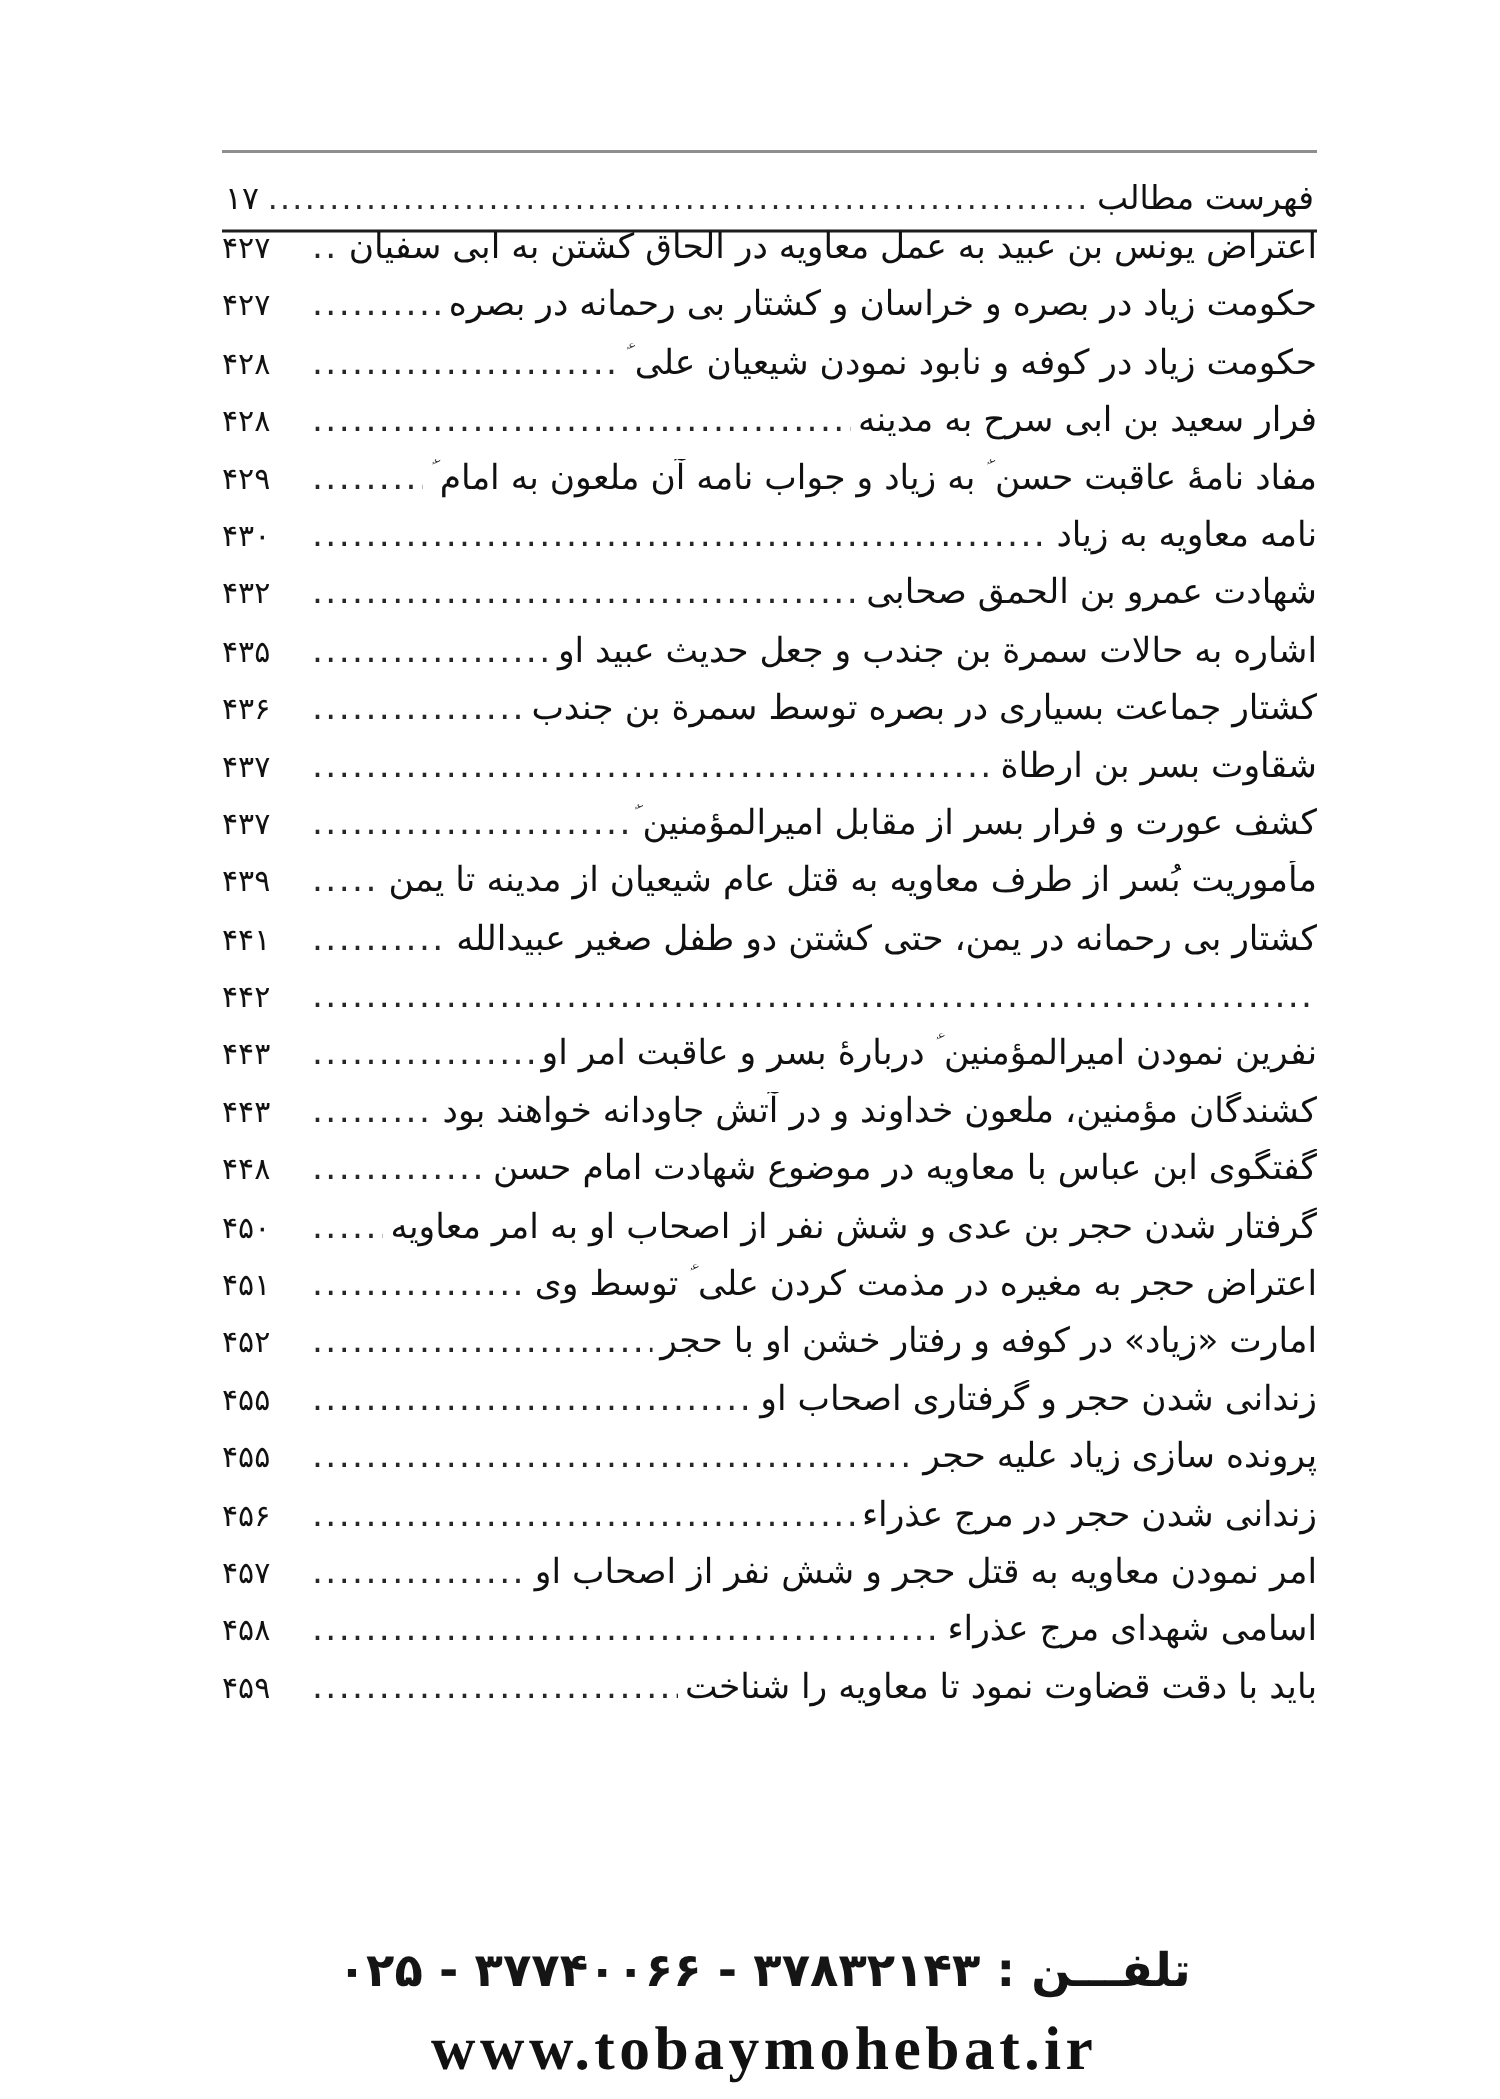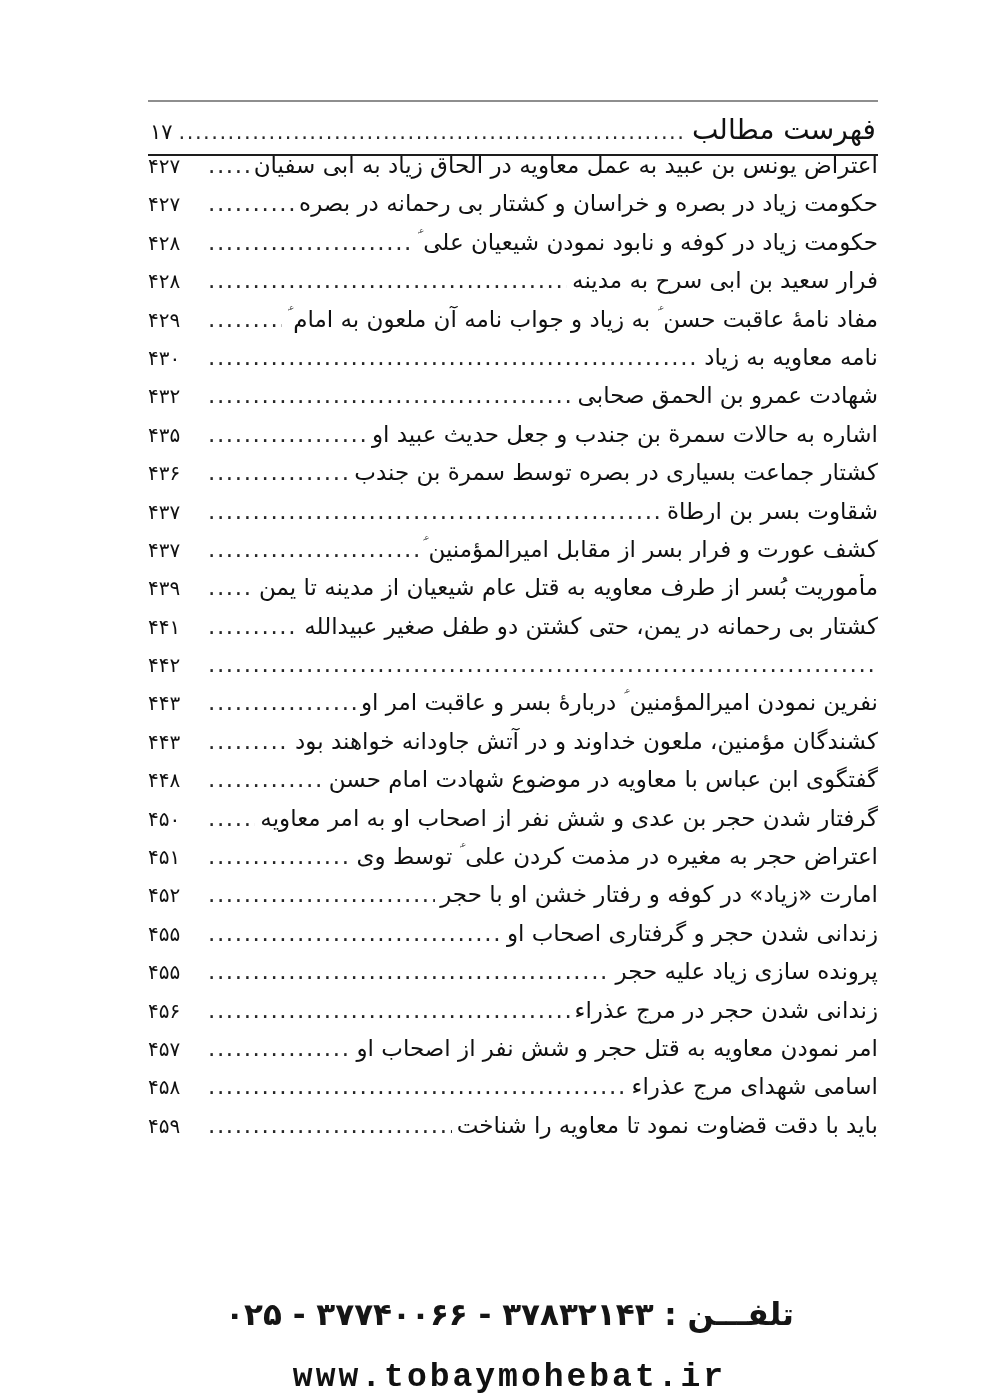--- a/index.html
+++ b/index.html
@@ -41,21 +41,21 @@
     width: 100%;
   }
   .header-row {
     display: flex;
     flex-direction: row;
     align-items: baseline;
     padding: 6px 2px 8px 2px;
     direction: rtl;
   }
   .header-title {
-    font-size: 28px;
+    font-size: 22px;
     white-space: nowrap;
     letter-spacing: 0.5px;
   }
   .header-leader {
     flex: 1 1 auto;
     overflow: hidden;
     white-space: nowrap;
     margin: 0 6px;
     font-size: 21px;
     color: #2a2a2a;
@@ -126,47 +126,47 @@
     font-size: 31px;
     letter-spacing: 1px;
     font-weight: 700;
     color: #151515;
     white-space: nowrap;
   }
   .footer-phone .phone-label {
     letter-spacing: 2px;
   }
   .footer-site {
-    margin-top: 27px;
-    font-size: 33px;
+    margin-top: 9px;
+    font-size: 41px;
     font-weight: 700;
     letter-spacing: 3px;
     color: #111111;
     direction: ltr;
-    font-family: Liberation Mono, monospace;
+    font-family: Liberation Serif, serif;
   }
 </style>
 </head>
 <body>
 
 <div class="page">
 
   <div class="header-block">
     <div class="rule-top"></div>
     <div class="header-row">
       <span class="header-title">فهرست مطالب</span>
       <span class="header-leader">........................................................................................................</span>
       <span class="header-page">۱۷</span>
     </div>
     <div class="rule-bottom"></div>
   </div>
 
   <div class="toc">
       <div class="toc-entry">
-        <span class="toc-label">اعتراض یونس بن عبید به عمل معاویه در الحاق زیاد به ابی سفیان</span>
+        <span class="toc-label">اعتراض یونس بن عبید به عمل معاویه در الحاق کشتن به ابی سفیان</span>
         <span class="toc-leader">................................................................................................................................</span>
         <span class="toc-page">۴۲۷</span>
       </div>
       <div class="toc-entry">
         <span class="toc-label">حکومت زیاد در بصره و خراسان و کشتار بی رحمانه در بصره</span>
         <span class="toc-leader">................................................................................................................................</span>
         <span class="toc-page">۴۲۷</span>
       </div>
       <div class="toc-entry">
         <span class="toc-label">حکومت زیاد در کوفه و نابود نمودن شیعیان علی ؑ</span>

